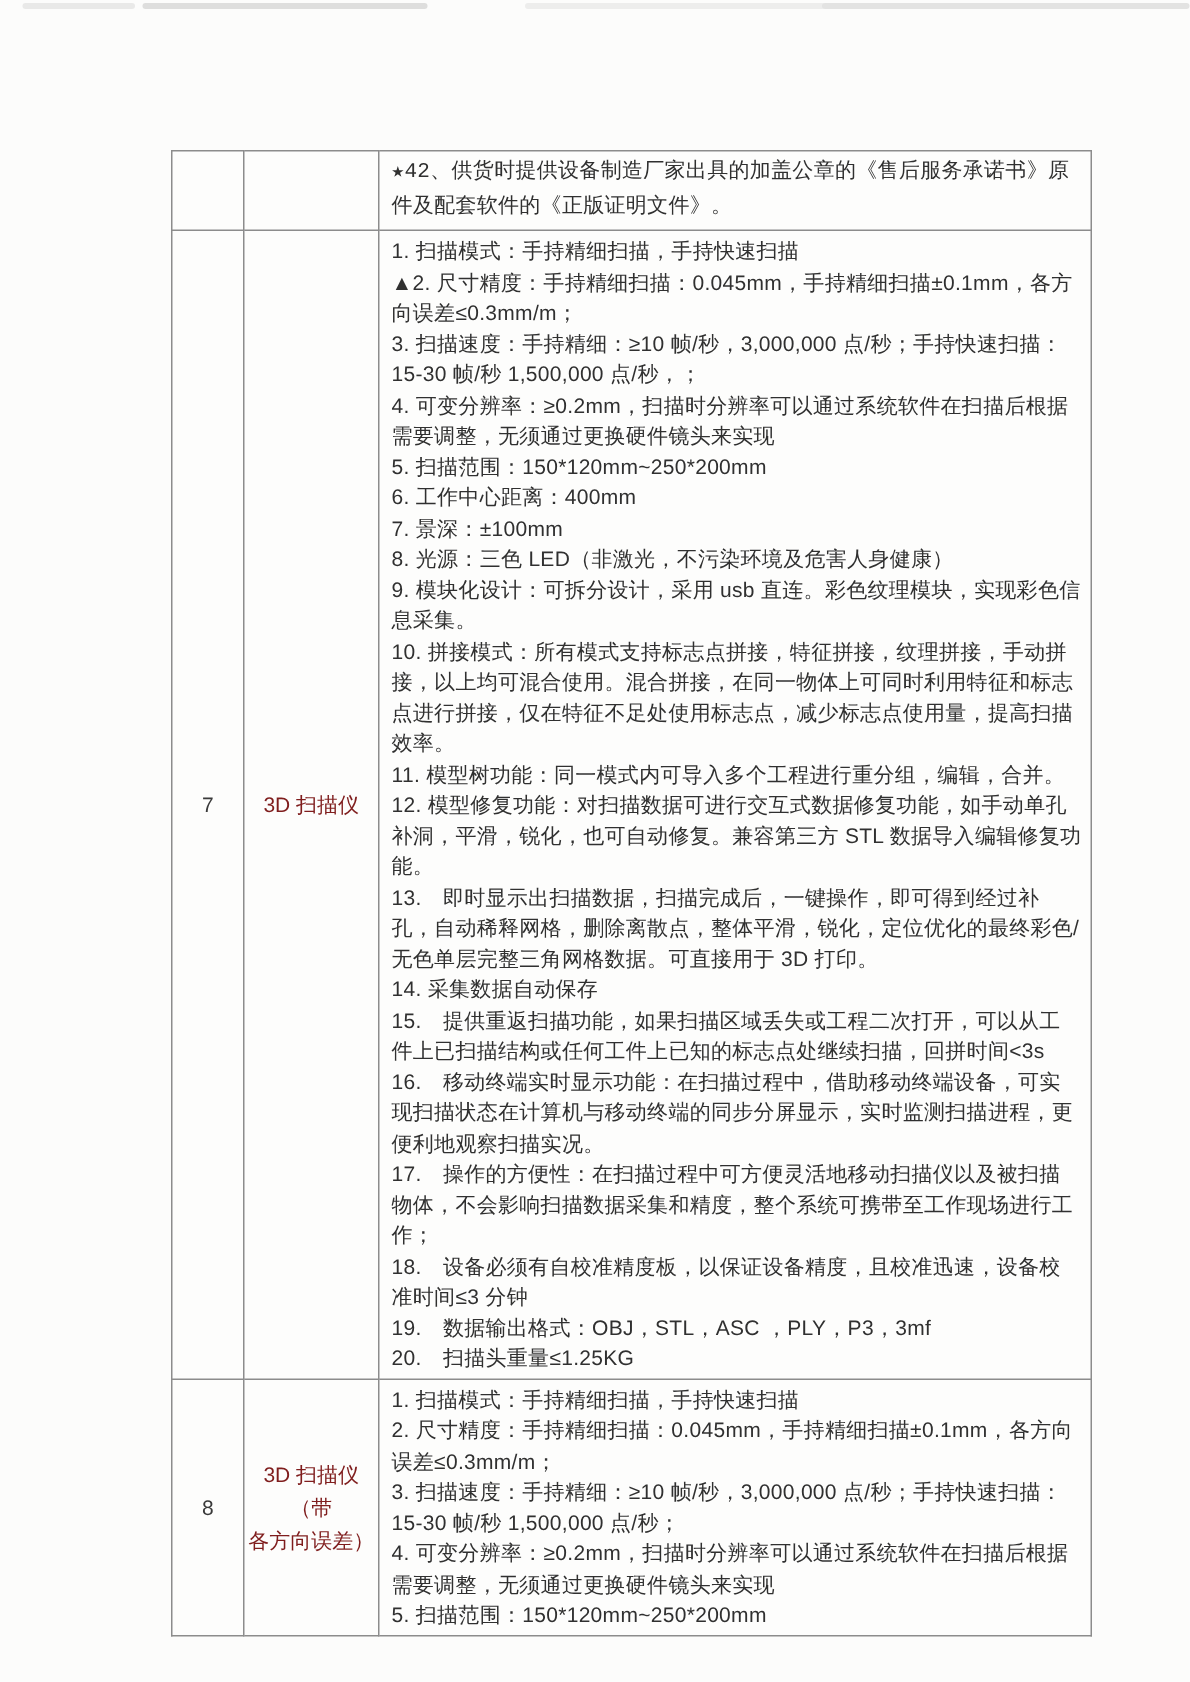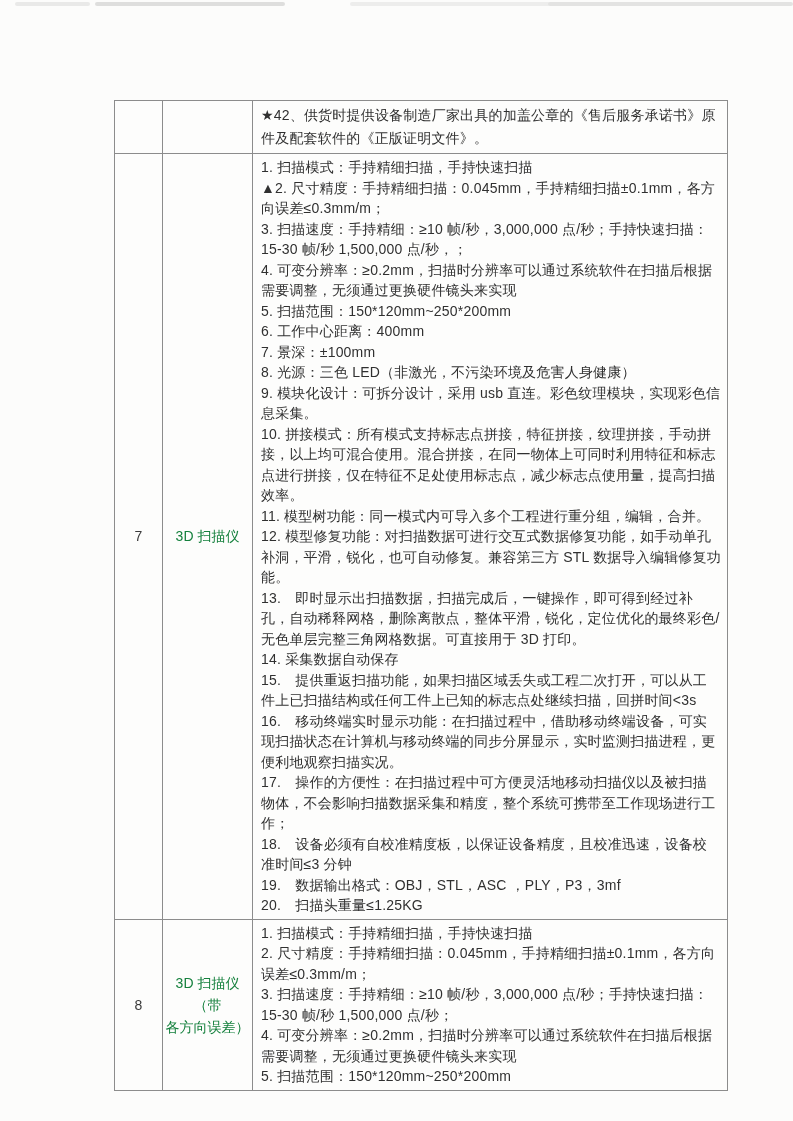--- a/index.html
+++ b/index.html
@@ -46,33 +46,33 @@
     vertical-align: middle;
     font-size: 14px;
     color: #3a3a3a;
   }
   .c-name {
     text-align: center;
     vertical-align: middle;
     font-size: 14px;
     line-height: 22px;
     white-space: pre-line;
-    color: #15803d;
+    color: #7f1d1d;
     padding: 0 2px;
   }
   .c-spec {
     vertical-align: middle;
     font-size: 14px;
     line-height: 20.5px;
     white-space: pre-line;
     padding: 3px 6px 3px 8px;
     color: #303030;
     letter-spacing: 0.2px;
   }
-  tr.r-cont { height: 48px; }
+  tr.r-cont { height: 48px; font-family: Liberation Mono, monospace; }
   tr.r-cont .c-spec { line-height: 23px; vertical-align: middle; }
   tr.r-7 { height: 705px; }
   tr.r-8 { height: 162px; }
 </style>
 </head>
 <body>
 
 <div class="scan-artifact">
   <span class="seg seg1"></span>
   <span class="seg seg2"></span>

